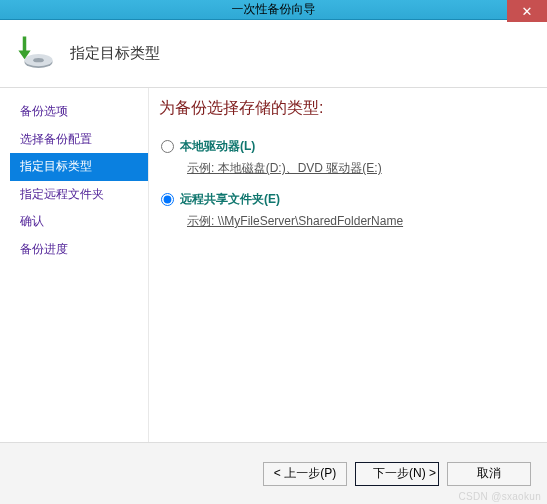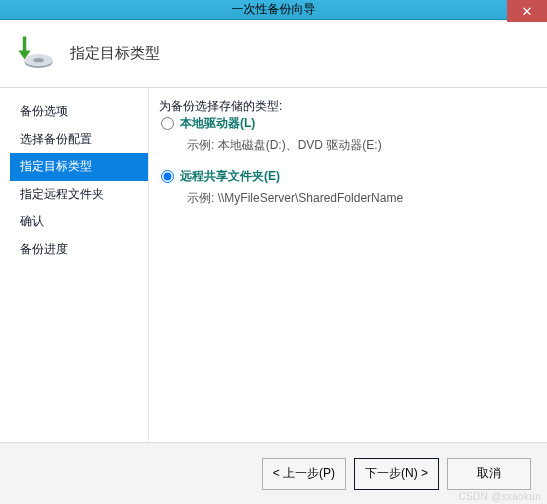--- a/index.html
+++ b/index.html
@@ -9,34 +9,34 @@
     .titlebar-text { font-size: 12px; color: #000; }
     .close-btn { position: absolute; right: 0; top: 0; width: 40px; height: 22px; background: #c75050; color: #fff; display: flex; align-items: center; justify-content: center; font-size: 13px; font-family: Arial; cursor: pointer; }
     
     .header { height: 68px; display: flex; align-items: center; padding-left: 14px; border-bottom: 1px solid #ddd; }
     .header-icon { width: 42px; height: 42px; margin-right: 14px; }
     .header-title { font-size: 15px; color: #333; font-weight: 500; }
     
     .content { flex: 1; display: flex; }
     
     .sidebar { width: 148px; padding: 10px 0 0 14px; }
-    .nav-item { font-size: 12px; color: #0f172a; padding: 6px 8px 6px 6px; cursor: pointer; line-height: 1.3; }
+    .nav-item { font-size: 12px; color: #4c1d95; padding: 6px 8px 6px 6px; cursor: pointer; line-height: 1.3; }
     .nav-item.active { background: #0a80e0; color: #ffffff; margin-left: -4px; padding-left: 10px; }
     
     .main { flex: 1; padding: 10px 12px 0 10px; border-left: 1px solid #e8e8e8; }
-    .main-heading { font-size: 12px; color: #0f172a; margin-bottom: 0; }
+    .main-heading { font-size: 16px; color: #7f1d1d; margin-bottom: 19px; }
     .radio-group { margin-left: 2px; }
     .radio-option { margin-bottom: 8px; }
     .radio-row { display: flex; align-items: center; gap: 6px; }
     .radio-row input[type="radio"] { margin: 0; }
     .radio-label { font-size: 12px; color: #0f766e; font-weight: bold; }
-    .radio-example { font-size: 12px; color: #555; margin: 5px 0 14px 26px; }
+    .radio-example { font-size: 12px; color: #555; margin: 5px 0 14px 26px; text-decoration: underline; }
     
     .footer { height: 62px; border-top: 1px solid #ddd; display: flex; justify-content: flex-end; align-items: center; padding-right: 16px; gap: 8px; background: #f4f4f4; }
-    .btn { min-width: 84px; height: 32px; font-size: 12px; border: 1px solid #b0b0b0; background: #f6f6f6; cursor: pointer; padding: 0 10px; }
+    .btn { min-width: 84px; height: 24px; font-size: 12px; border: 1px solid #b0b0b0; background: #f6f6f6; cursor: pointer; padding: 0 2px; }
     .btn.default { border: 1px solid #0f172a; text-align: right; }
     .btn.disabled { color: #a0a0a0; cursor: default; border-color: #d0d0d0; }
     
     .watermark { position: absolute; bottom: 2px; right: 6px; font-size: 10px; color: #d4d4d4; font-family: Arial; letter-spacing: 0.3px; }
   </style>
 </head>
 <body>
 
 <div class="titlebar">
   <span class="titlebar-text">一次性备份向导</span>

